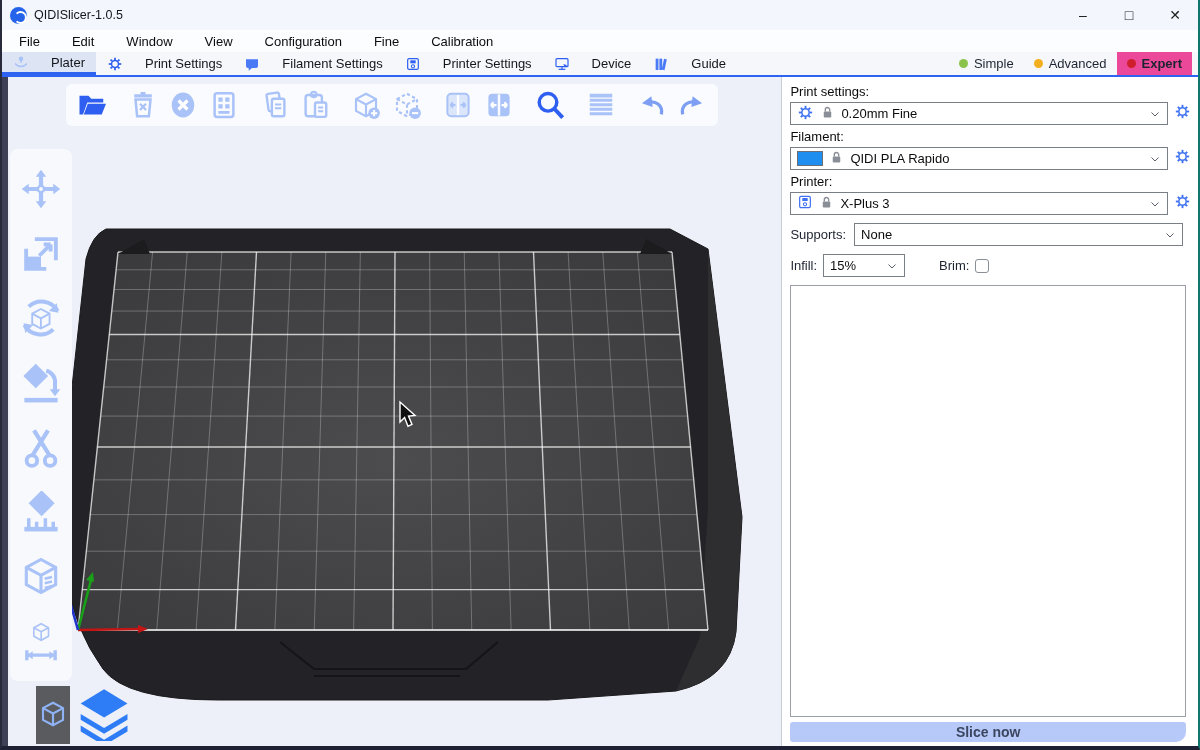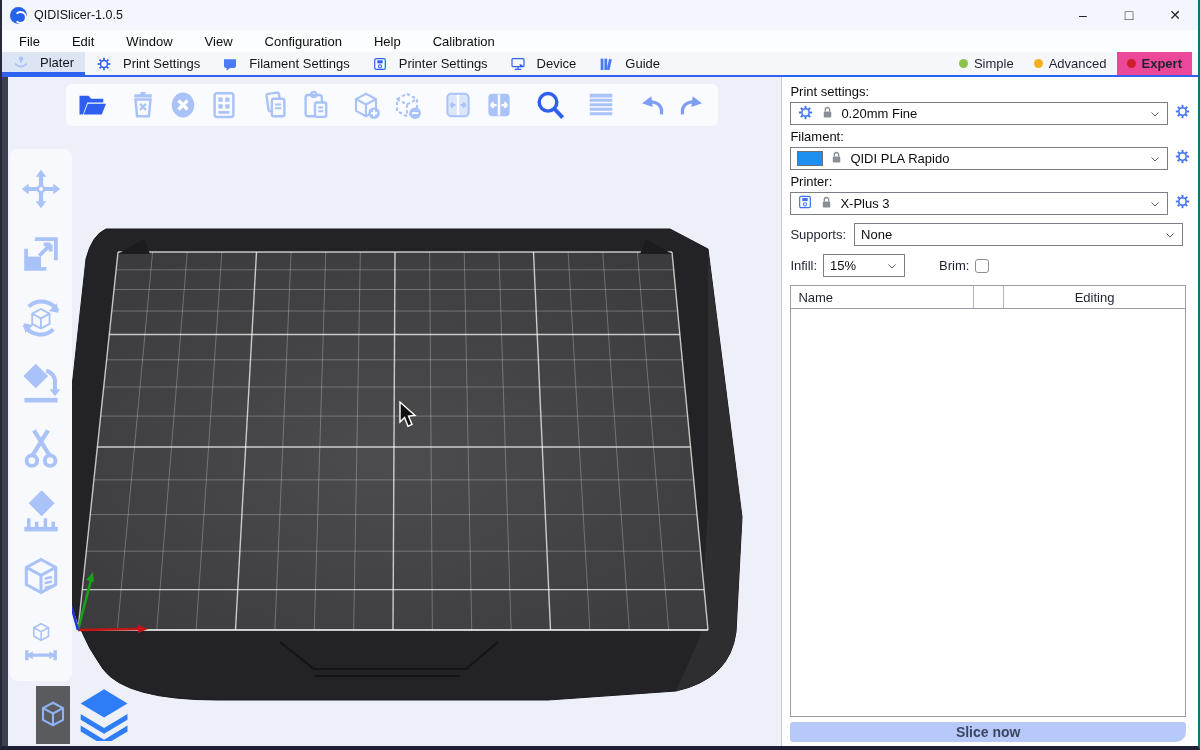--- a/index.html
+++ b/index.html
@@ -18,21 +18,21 @@
   .win-btn { width:46px; height:30px; display:flex; align-items:center; justify-content:center;
     font-size:14px; color:#222; }
 
   
   .menubar { height:22px; background:#fcfdfe; display:flex; align-items:center; padding-left:8px; gap:14px; }
   .menu-item { padding:2px 9px; color:#0c0c0c; }
 
   
   .tabbar { height:25px; background:#f5f7fb; display:flex; align-items:stretch;
     border-bottom:2px solid #2e62f0; padding-left:0; }
-  .tab { display:flex; align-items:center; gap:11px; padding:0 11px; color:#14161c; }
+  .tab { display:flex; align-items:center; gap:22px; padding:0 11px; color:#14161c; }
   .tab.active { background:#dde4f3; border-bottom:3px solid #2e62f0; font-weight:normal; }
   .tab .ticon { width:16px; height:16px; flex:none; display:flex; }
   .modes { margin-left:auto; display:flex; align-items:stretch; padding-right:6px;justify-content:space-between; }
   .mode { display:flex; align-items:center; gap:6px; padding:0 10px; }
   .mode .dot { width:9px; height:9px; border-radius:50%; }
   .mode.selected { background:#ec4899; font-weight:bold; }
 
   
   .main { position:absolute; left:0; right:0; top:77px; bottom:0; display:flex; }
   .viewport { position:relative; width:782px; height:100%; background:#edf0f8;
@@ -99,21 +99,21 @@
       <div class="win-btn">✕</div>
     </div>
   </div>
 
   <div class="menubar" id="menubar">
       <div class="menu-item">File</div>
       <div class="menu-item">Edit</div>
       <div class="menu-item">Window</div>
       <div class="menu-item">View</div>
       <div class="menu-item">Configuration</div>
-      <div class="menu-item">Help</div>
+      <div class="menu-item">Fine</div>
       <div class="menu-item">Calibration</div>
     </div>
 
   <div class="tabbar">
     <div style="display:flex" id="tabs">
         <div class="tab active">
           <span class="ticon">
             <svg width="16" height="16" viewBox="0 0 24 24" fill="none">
               <circle cx="12" cy="7" r="3.4" fill="#a9c2f7"></circle>
               <rect x="10.8" y="9" width="2.4" height="4" fill="#a9c2f7"></rect>
@@ -569,24 +569,19 @@
           <span class="val">15%</span>
           <span class="ic chev"><svg width="12" height="12" viewBox="0 0 24 24" fill="none">
                 <path d="M5 9 L12 16 L19 9" stroke="#5a5e66" stroke-width="2" fill="none"></path>
               </svg></span>
         </div>
         <span class="brim-label">Brim:</span>
         <div class="checkbox"></div>
       </div>
 
       <div class="obj-table">
-        <div class="obj-head">
-          <div class="c">Name</div>
-          <div class="c"></div>
-          <div class="c">Editing</div>
-        </div>
         <div class="obj-body"></div>
       </div>
 
       <div class="slice-btn">Slice now</div>
     </div>
   </div>
 </div>
 
 </body></html>

